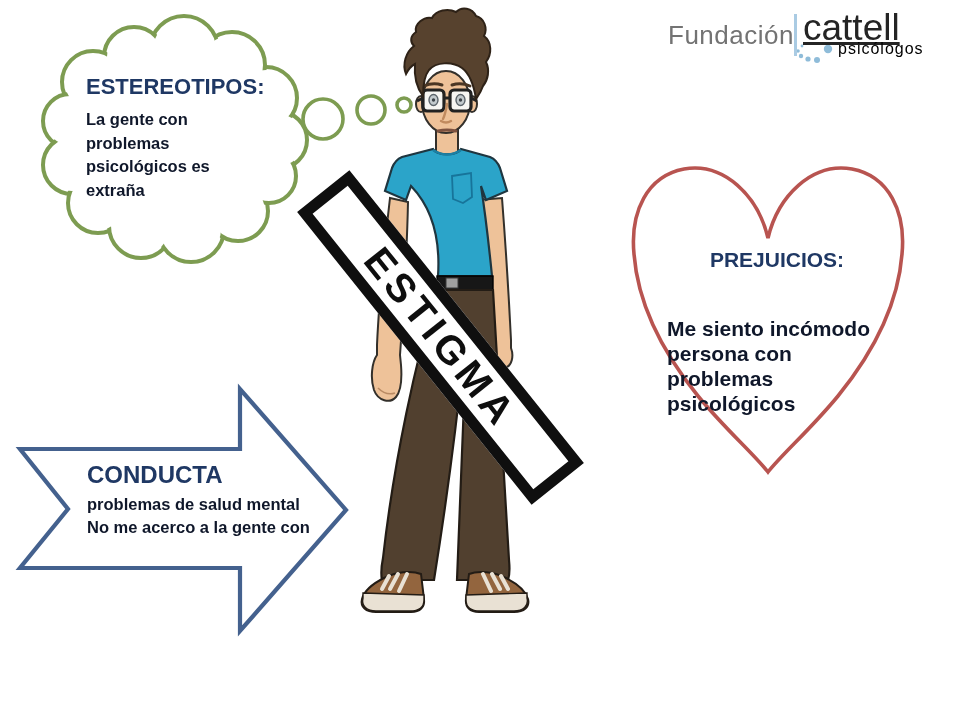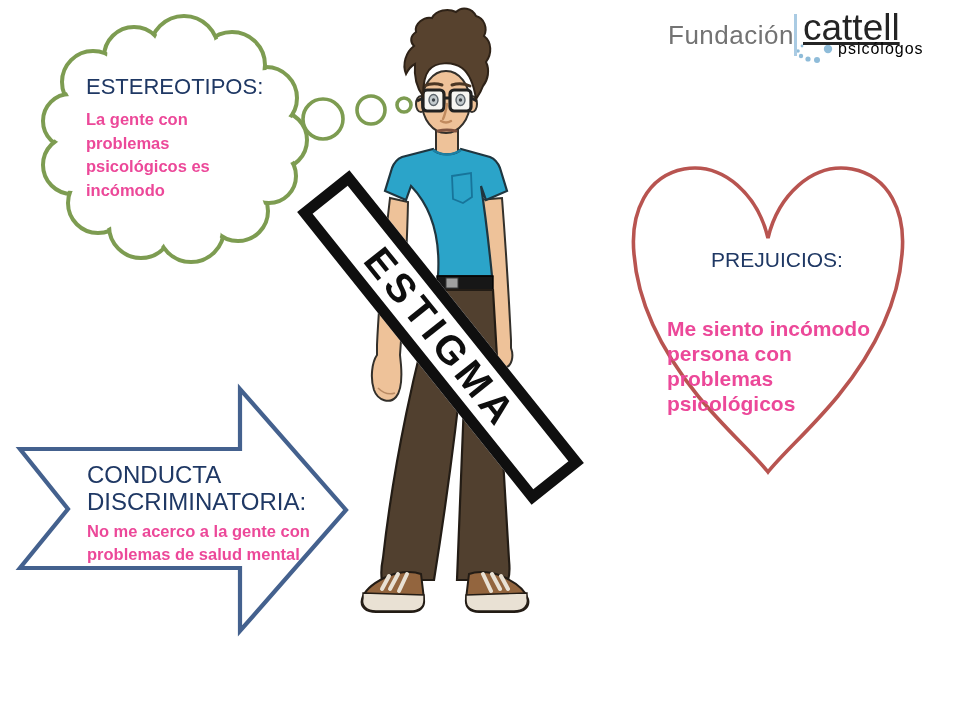--- a/index.html
+++ b/index.html
@@ -2,22 +2,22 @@
 <html><head>
 <meta charset="utf-8">
 <style>
   html,body{margin:0;padding:0;background:#e8e8e8;}
   #slide{
     position:relative;width:960px;height:720px;background:#ffffff;
     overflow:hidden;font-family:"Liberation Sans",sans-serif;
   }
   #shapes{position:absolute;left:0;top:0;z-index:1;}
   .txt{position:absolute;z-index:2;}
-  .shape-title{font-weight:400;color:#1f3864;}
-  .shape-body{font-weight:700;color:#ec4899;}
+  .shape-title{font-weight:700;color:#1f3864;}
+  .shape-body{font-weight:700;color:#0f172a;}
   .cloud-text{left:86px;top:74px;width:180px;}
   .cloud-text .shape-title{font-size:22px;line-height:26px;margin-bottom:8px;}
   .cloud-text .shape-body{font-size:16.5px;line-height:23.5px;}
   .heart-text{left:667px;top:247px;width:220px;}
   .heart-text .shape-title{font-size:21px;line-height:25px;margin-bottom:8px;text-align:center;}
   .heart-text .shape-body{font-size:21px;line-height:25px;margin-top:44px;}
   .arrow-text{left:87px;top:461px;width:230px;}
   .arrow-text .shape-title{font-size:24px;line-height:27px;}
   .arrow-text .shape-body{font-size:16.5px;line-height:22.5px;margin-top:5px;}
   #banner{
@@ -181,39 +181,38 @@
       <circle cx="828" cy="49" r="4.2"></circle>
     </g>
   </svg>
 
   <div class="txt cloud-text">
     <div class="shape-title">ESTEREOTIPOS:</div>
     <div class="shape-body">
       <div>La gente con</div>
       <div>problemas</div>
       <div>psicológicos es</div>
-      <div>incómodo</div>
+      <div>extraña</div>
     </div>
   </div>
 
   <div class="txt heart-text">
     <div class="shape-title">PREJUICIOS:</div>
     <div class="shape-body">
       <div>Me siento incómodo</div>
       <div>persona con problemas</div>
       <div>psicológicos</div>
     </div>
   </div>
 
   <div class="txt arrow-text">
     <div class="shape-title">CONDUCTA</div>
-    <div class="shape-title">DISCRIMINATORIA:</div>
     <div class="shape-body">
+      <div>problemas de salud mental</div>
       <div>No me acerco a la gente con</div>
-      <div>problemas de salud mental</div>
     </div>
   </div>
 
   <div id="banner">
     <span class="banner-label">ESTIGMA</span>
   </div>
 
   <div id="logo">
     <span class="logo-fundacion">Fundación</span>
     <span class="logo-bar"></span>

